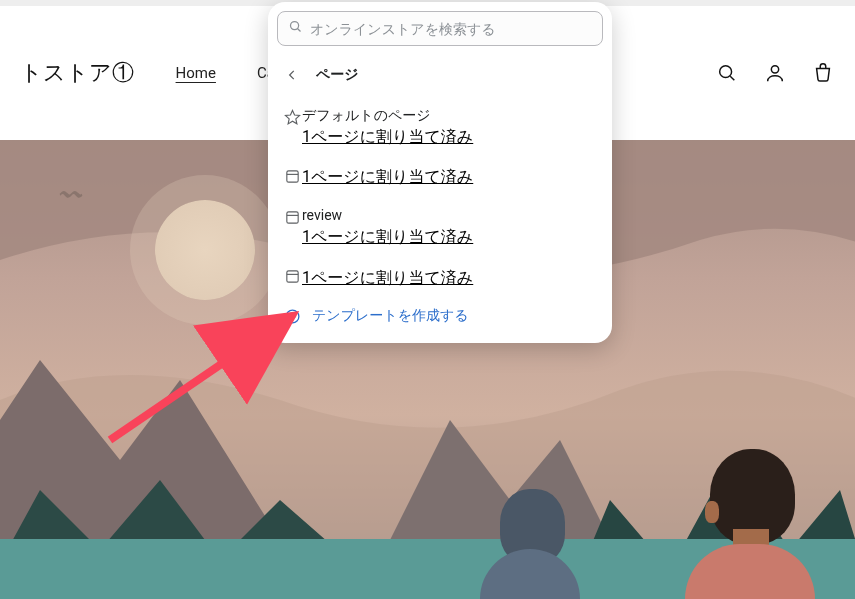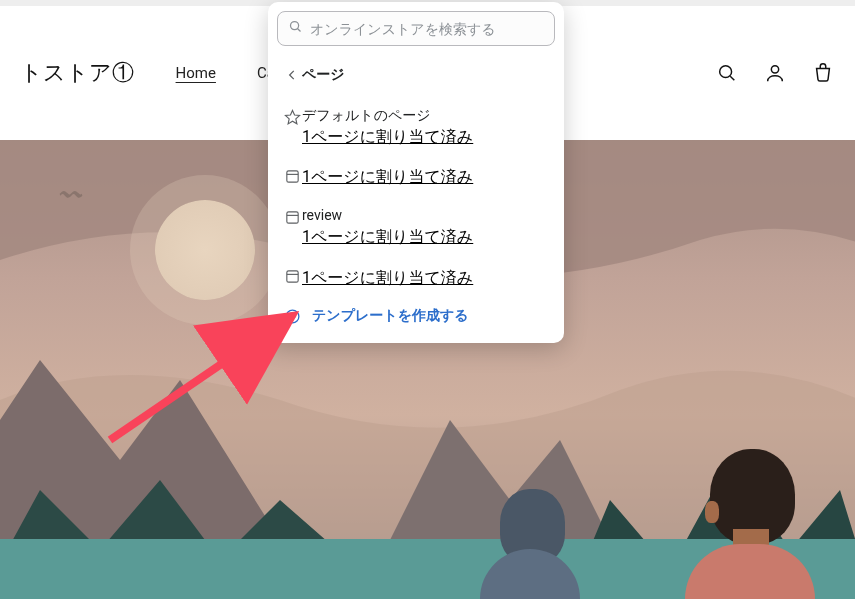--- a/index.html
+++ b/index.html
@@ -175,23 +175,23 @@
       border-radius: 60px 60px 0 0;
       position: absolute;
       bottom: 0;
       left: 0;
     }
     
     .panel {
       position: absolute;
       left: 268px;
       top: 2px;
-      width: 296px;
+      width: 344px;
       background: #fff;
-      border-radius: 10px;
+      border-radius: 17px;
       box-shadow: 0 6px 24px rgba(0,0,0,0.2);
       z-index: 100;
       padding-bottom: 8px;
     }
     .search-row {
       padding: 9px;
     }
     .search-box {
       display: flex;
       align-items: center;
@@ -208,20 +208,21 @@
       flex: 1;
       background: transparent;
       color: #6d7175;
     }
     .search-box input::placeholder {
       color: #8c9196;
     }
     .section-header {
       display: flex;
       align-items: center;
+      gap: 14px;
       padding: 10px 14px 12px;
     }
     .back-btn {
       width: 20px;
       height: 20px;
       cursor: pointer;
       display: flex;
       align-items: center;
       justify-content: center;
     }
@@ -270,21 +271,20 @@
     .create-icon {
       width: 20px;
       height: 20px;
       display: flex;
       align-items: center;
       justify-content: center;
     }
     .create-label {
       font-size: 14px;
       color: #2c6ecb;
-      font-weight: bold;
     }
     
     .arrow {
       position: absolute;
       left: 100px;
       top: 280px;
       z-index: 200;
       pointer-events: none;
     }
     .hill-wave {

